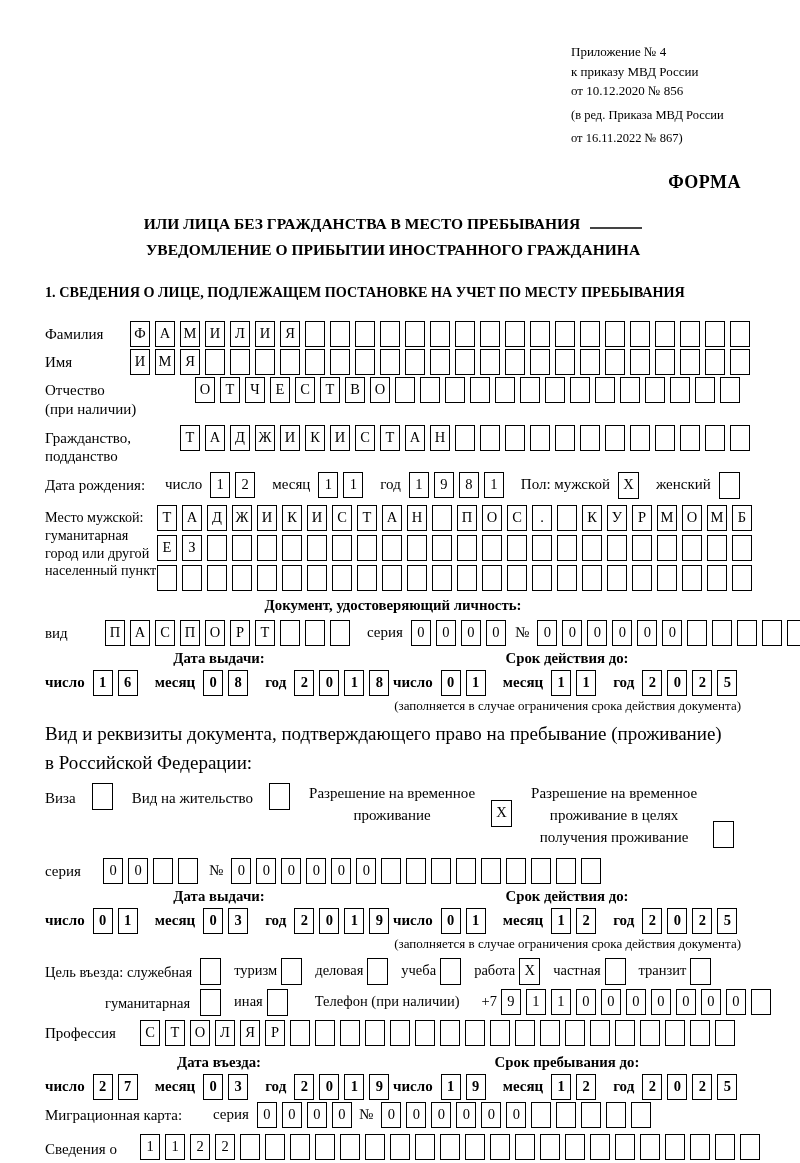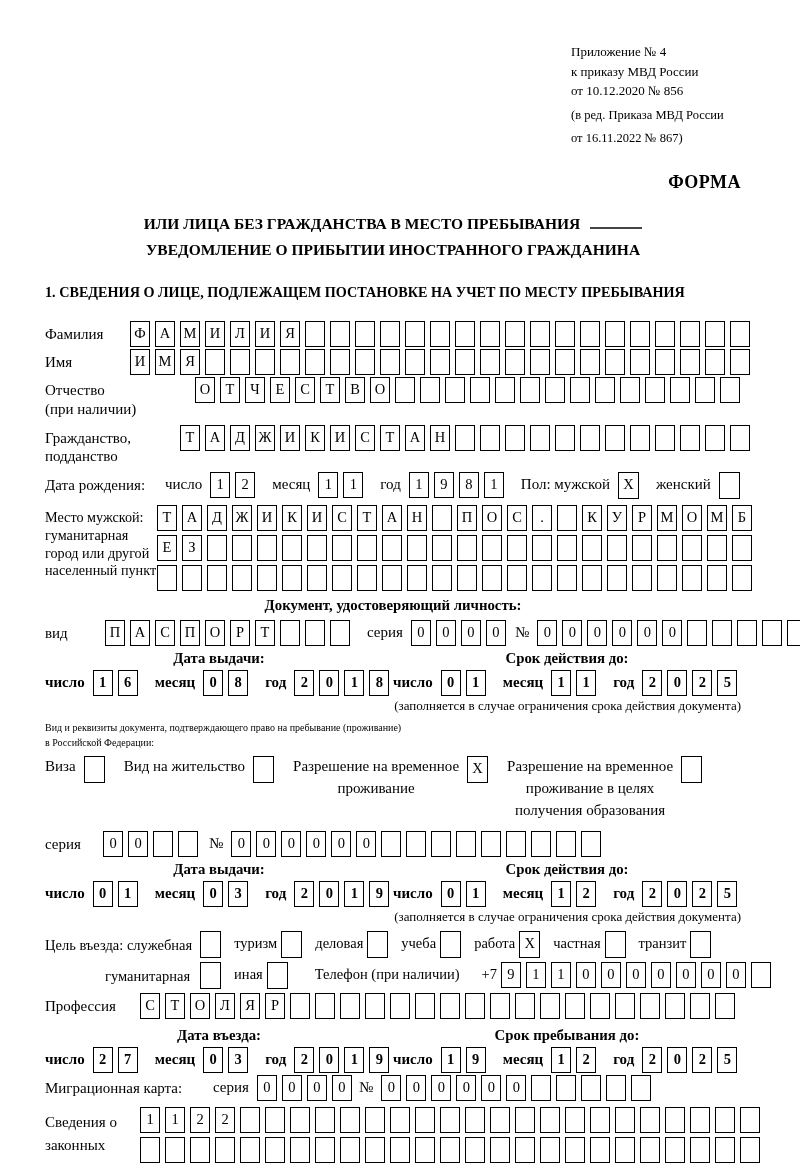--- a/index.html
+++ b/index.html
@@ -35,23 +35,23 @@
   .mb2{margin-bottom:2px}.mb4{margin-bottom:4px}.mb6{margin-bottom:6px}.mb8{margin-bottom:8px}
 
   .center-bold{font-weight:bold;text-align:center;font-size:14.8px;margin:2px 0 6px 0;}
 
   .daterow{display:flex;margin-bottom:2px;}
   .datecol{width:50%;font-weight:bold;}
   .datehead{text-align:center;font-size:14.8px;margin-bottom:3px;}
   .dateline{display:flex;align-items:flex-start;white-space:nowrap;}
   .note{font-size:13px;text-align:right;margin:1px 0 6px 0;}
 
-  .plain{font-size:10px;line-height:1.5;}
+  .plain{font-size:19px;line-height:1.5;}
   .cbgrid{display:flex;align-items:flex-start;margin-top:6px;margin-bottom:10px;}
-  .cbitem{display:flex;align-items:flex-start;margin-right:14px;}
+  .cbitem{display:flex;align-items:flex-end;margin-right:14px;gap:8px;}
   .cbitem .txt{text-align:center;line-height:1.45;margin-right:8px;}
   .cbitem:last-child{margin-right:0;}
 
   .purpose .dlabel{margin:0 4px 0 8px;}
   .purpose{font-size:14.5px;}
   .indent60{margin-left:60px;}
 </style>
 </head>
 <body>
 
@@ -185,21 +185,21 @@
         <span class="txt">
           <span>Разрешение на временное</span><br>
           <span>проживание</span>
         </span>
         <span class="cells cb"><span class="cell">X</span></span>
       </span>
       <span class="cbitem">
         <span class="txt">
           <span>Разрешение на временное</span><br>
           <span>проживание в целях</span><br>
-          <span>получения образования</span>
+          <span>получения проживание</span>
         </span>
         <span class="cells cb"><span class="cell"></span></span>
       </span>
     </div>
 
     <div class="row mb4">
       <span class="flabel" style="width:58px">серия</span>
       <span class="cells"><span class="cell">0</span><span class="cell">0</span><span class="cell"></span><span class="cell"></span></span>
       <span class="dlabel" style="margin-left:6px">№</span>
       <span class="cells"><span class="cell">0</span><span class="cell">0</span><span class="cell">0</span><span class="cell">0</span><span class="cell">0</span><span class="cell">0</span><span class="cell"></span><span class="cell"></span><span class="cell"></span><span class="cell"></span><span class="cell"></span><span class="cell"></span><span class="cell"></span><span class="cell"></span><span class="cell"></span></span>

